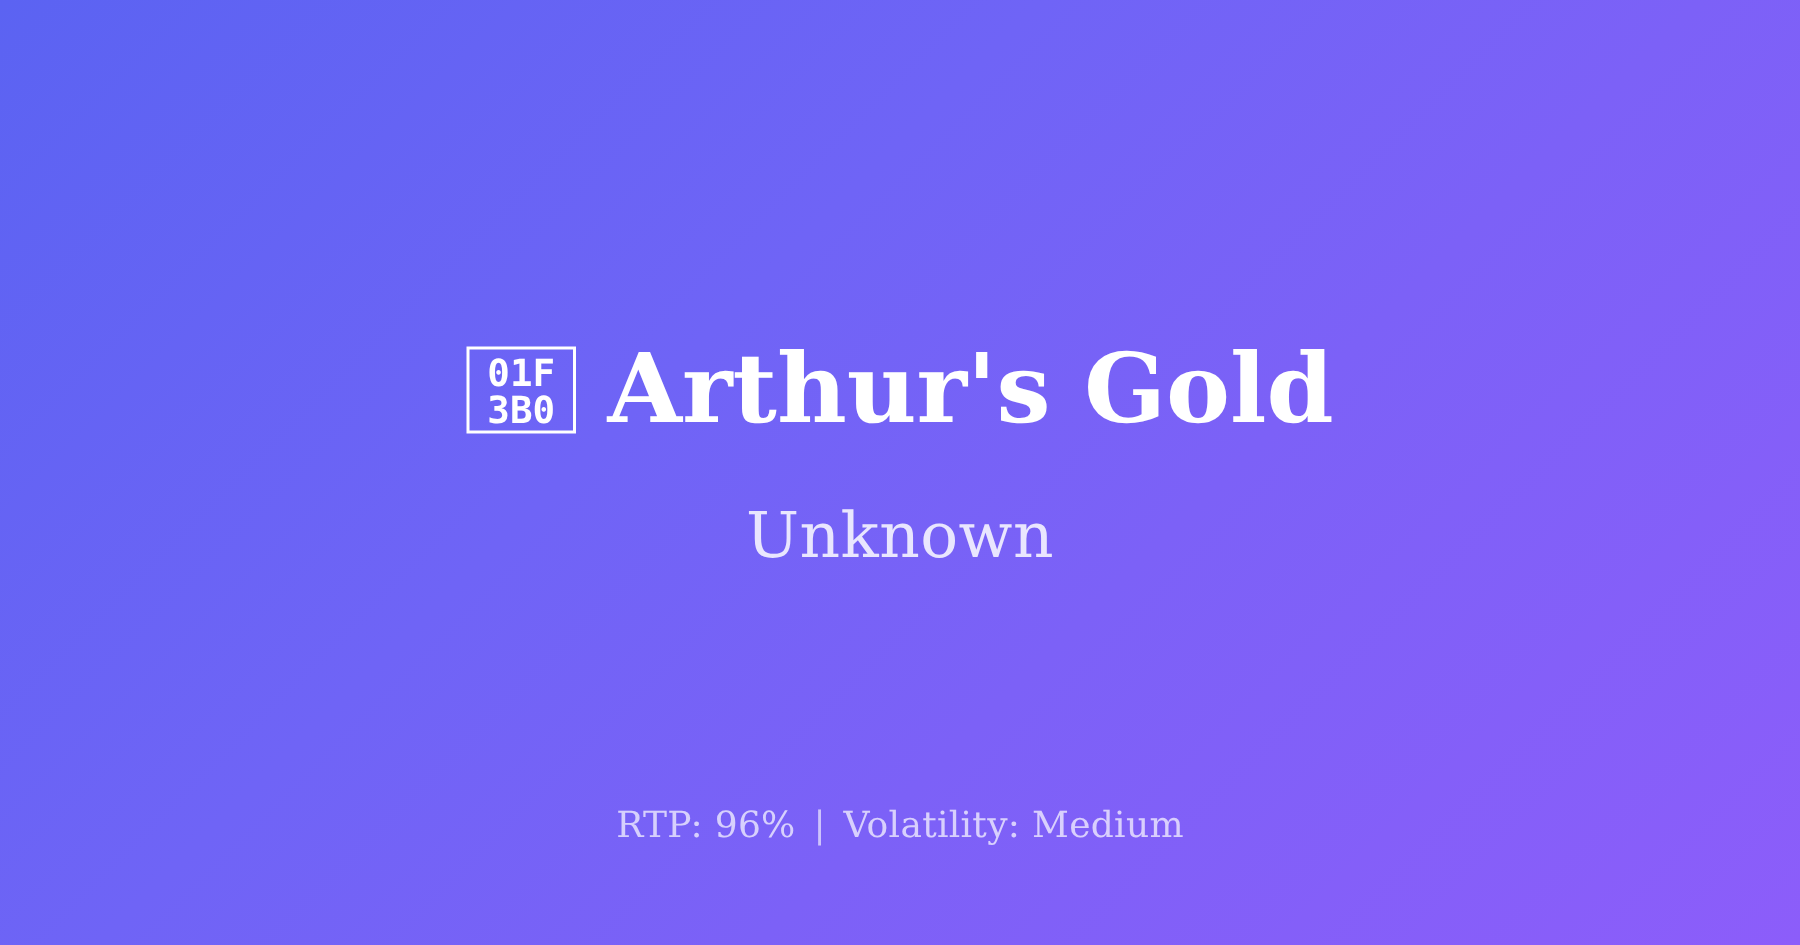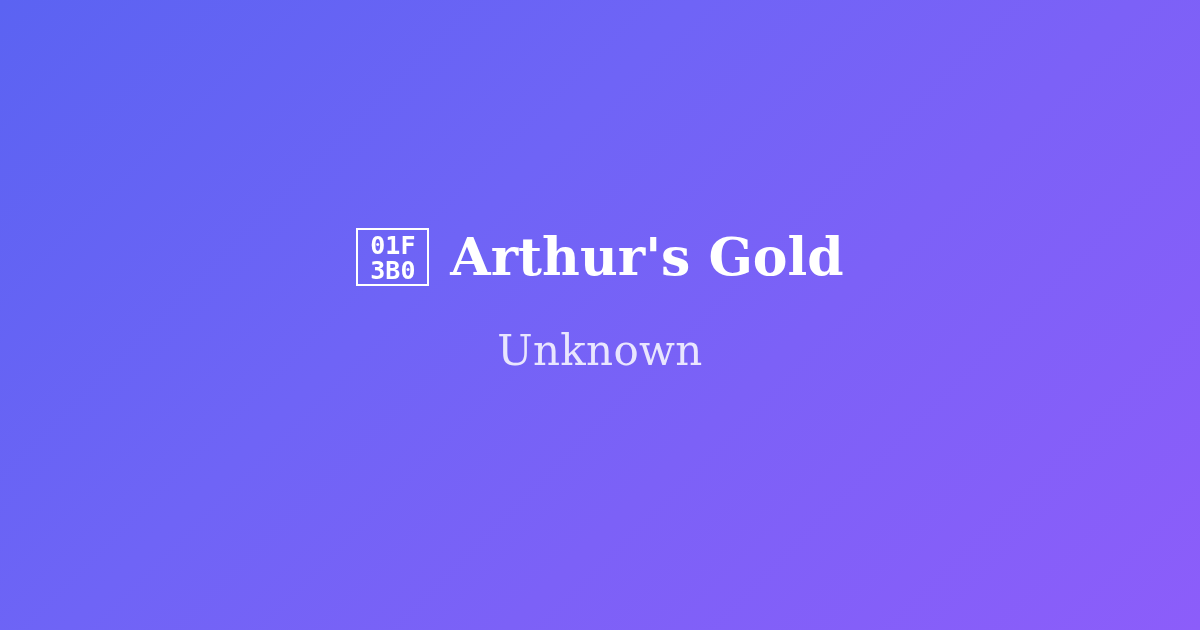--- a/index.html
+++ b/index.html
@@ -62,21 +62,21 @@
     font-family: "DejaVu Sans Mono", "Liberation Mono", monospace;
     font-size: 25px;
     font-weight: 700;
     line-height: 25px;
     letter-spacing: 0px;
     color: #ffffff;
   }
 
   .game-title {
     font-family: "DejaVu Serif", "Liberation Serif", serif;
-    font-size: 52px;
+    font-size: 64px;
     font-weight: 700;
     color: #ffffff;
     letter-spacing: 0px;
     white-space: nowrap;
   }
 
   .provider {
     margin-top: 40px;
     font-family: "DejaVu Serif", "Liberation Serif", serif;
     font-size: 42px;
@@ -121,14 +121,21 @@
       </span>
 
       <span class="game-title">Arthur's Gold</span>
 
     </div>
 
     <div class="provider">Unknown</div>
 
   </div>
 
+  <div class="meta">
+    <span>RTP:</span>
+    <span>96%</span>
+    <span class="meta-sep">|</span>
+    <span>Volatility:</span>
+    <span>Medium</span>
+  </div>
 
 </div>
 
 </body></html>

